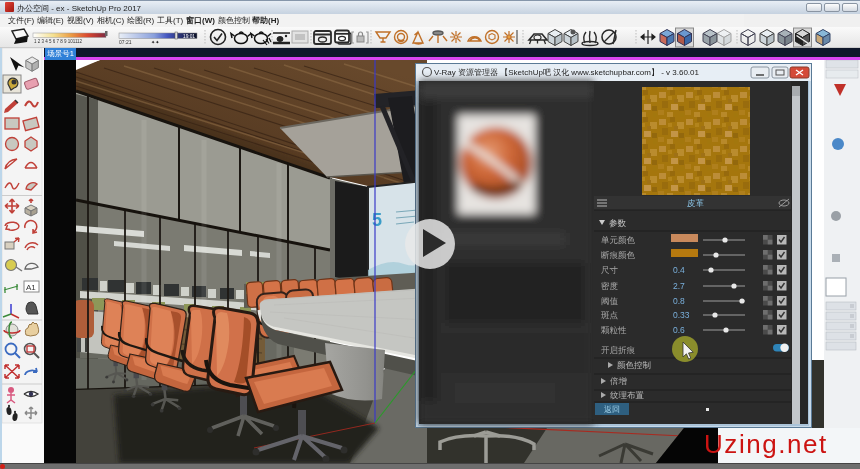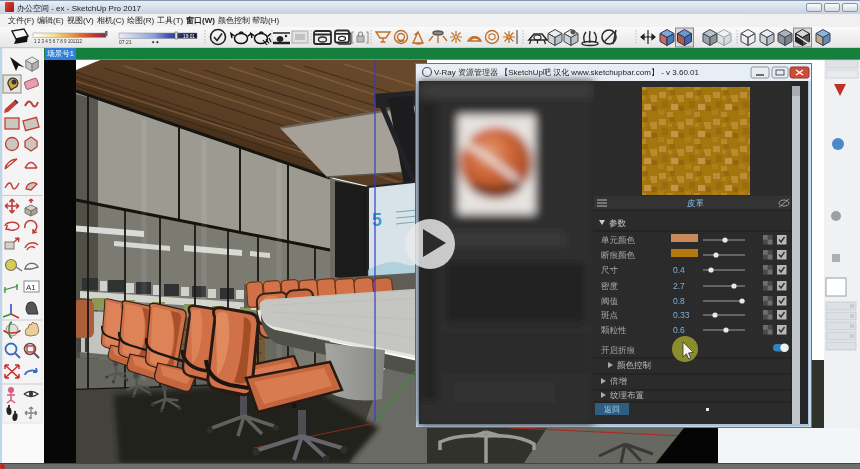--- a/index.html
+++ b/index.html
@@ -8,21 +8,21 @@
 #app { position:absolute; left:0; top:0; width:860px; height:469px; background:#f0f0f0;padding-left:38px; }
 .abs { position:absolute; }
 #titlebar { left:0; top:0; width:860px; height:14px;
   background:linear-gradient(#e8eef5,#c6d2e0); border-top:1px solid #8696aa; }
 #titletxt { left:17px; top:2.5px; color:#222; font-size:8px; }
 #logo { left:5px; top:2px; width:9px; height:10px; background:linear-gradient(135deg,#e24438,#a01810); border-radius:1px; }
 .winbtn { top:3px; width:16px; height:9px; background:linear-gradient(#fdfdfd,#d4dae2); border:1px solid #8a95a3; border-radius:2px; }
 #menubar { left:0; top:14px; width:744px; height:13px; background:#f2f2f2; font-size:8px; color:#222; }
 #menubar span { position:absolute; top:1px; }
 #toolbar { left:0; top:27px; width:860px; height:21px; background:linear-gradient(#fafafa,#e6e6e6); border-bottom:1px solid #cccccc; }
-#tabbar { left:44px; top:48px; width:816px; height:12px; background:#15803d; border-bottom:1px solid #d946ef; }
+#tabbar { left:44px; top:48px; width:816px; height:12px; background:#0f172a; border-bottom:3px solid #d946ef; }
 #scenetab { left:1px; top:0px; width:31px; height:12px; background:#2f80d8; color:#fff; font-size:7.5px; text-align:center; line-height:12px; }
 #palette { left:0; top:48px; width:44px; height:421px; background:#fca5a5; }
 #rightstrip { left:824px; top:60px; width:36px; height:370px; background:#eff1f3; }
 #scene { left:44px; top:60px; }
 #vray { left:415px; top:63px; width:397px; height:365px; }
 #playbtn { left:405px; top:219px; width:50px; height:50px; border-radius:50%; background:rgba(232,232,232,0.84); }
 #playtri { left:18px; top:9.5px; width:0; height:0; border-left:23px solid #2b2b2b; border-top:14px solid transparent; border-bottom:14px solid transparent; }
 #wm-black { left:656px; top:428px; width:62px; height:35px; background:#050505; clip-path:polygon(28px 0, 62px 0, 62px 35px, 0 35px); }
 #wm-white { left:718px; top:428px; width:142px; height:35px; background:#f3f6f8; }
 #wm-text { left:704px; top:429px; font-size:26px; letter-spacing:1.55px; color:#cc1412; }
@@ -41,21 +41,21 @@
   <div class="abs winbtn" style="left:842px;"></div>
   <div class="abs" id="menubar">
     <span style="left:8px;">文件(F)</span>
       <span style="left:37px;">编辑(E)</span>
       <span style="left:67px;text-align:right;">视图(V)</span>
       <span style="left:97px;">相机(C)</span>
       <span style="left:127px;">绘图(R)</span>
       <span style="left:157px;">工具(T)</span>
       <span style="left:186px;font-weight:bold;">窗口(W)</span>
       <span style="left:218px;">颜色控制</span>
-      <span style="left:252px;">帮助(H)</span>
+      <span style="left:252px;font-weight:bold;">帮助(H)</span>
   </div>
   <div class="abs" id="toolbar"><svg width="860" height="21" viewBox="0 0 860 21" id="tbsvg">
     <defs>
       <linearGradient id="shstrip" x1="0" y1="0" x2="1" y2="0">
         <stop offset="0" stop-color="#ffffff"></stop>
             <stop offset="0.28" stop-color="#f4e090"></stop>
         <stop offset="0.52" stop-color="#eb9c44"></stop>
             <stop offset="0.75" stop-color="#d94830"></stop>
         <stop offset="0.92" stop-color="#a03038"></stop>
             <stop offset="1" stop-color="#7a3048"></stop>
@@ -754,15 +754,16 @@
     <rect x="377" y="23" width="8" height="10" fill="#a8acb0"></rect>
 
     <circle cx="270" cy="286" r="13" fill="#93962c" opacity="0.92"></circle>
     <path d="M268,279 l0,15 l3.4,-3.2 l2.3,5.3 l2.1,-1 l-2.3,-5.1 l4.7,-0.7 z" fill="#f4f4f4" stroke="#333" stroke-width="0.8"></path>
   </svg></div>
   <div class="abs" id="wm-black"></div>
   <div class="abs" id="wm-white"></div>
   <div class="abs" id="playbtn">
       <div class="abs" id="playtri"></div>
     </div>
+  <div class="abs" id="wm-text">Uzing.net</div>
   <div class="abs" id="progress"></div>
   <div class="abs" id="progressdot"></div>
 </div>
 
 </body></html>

